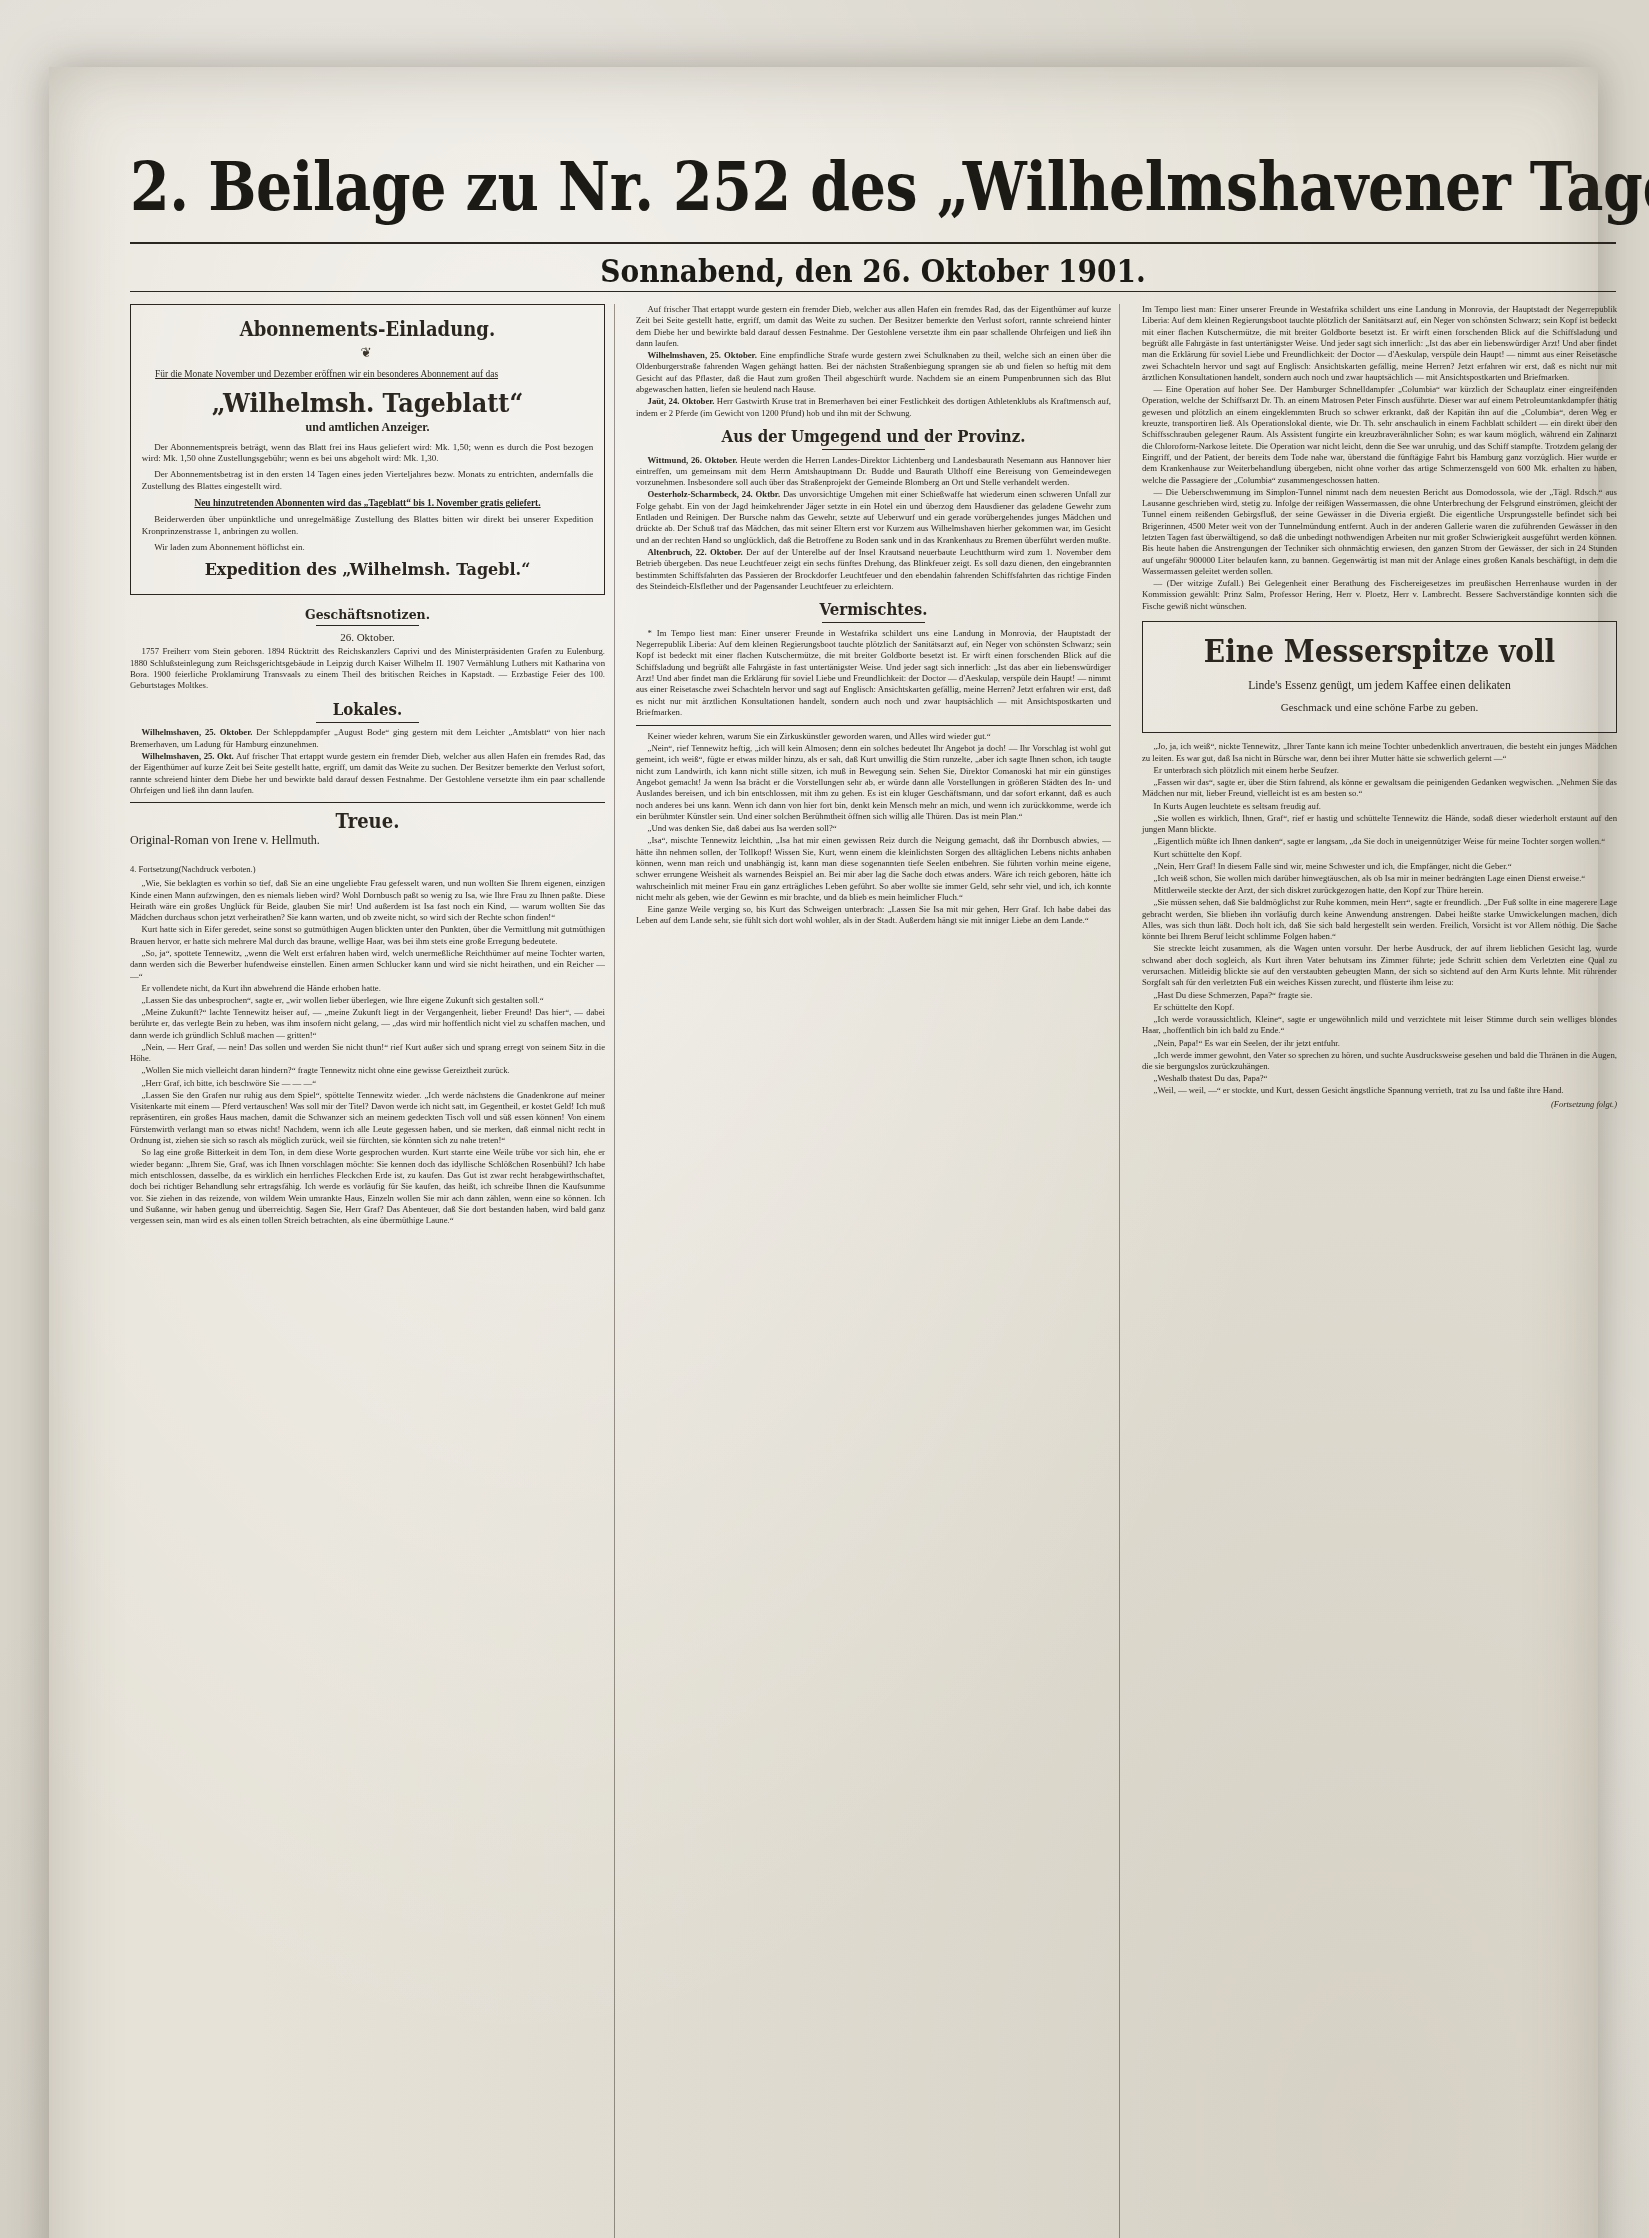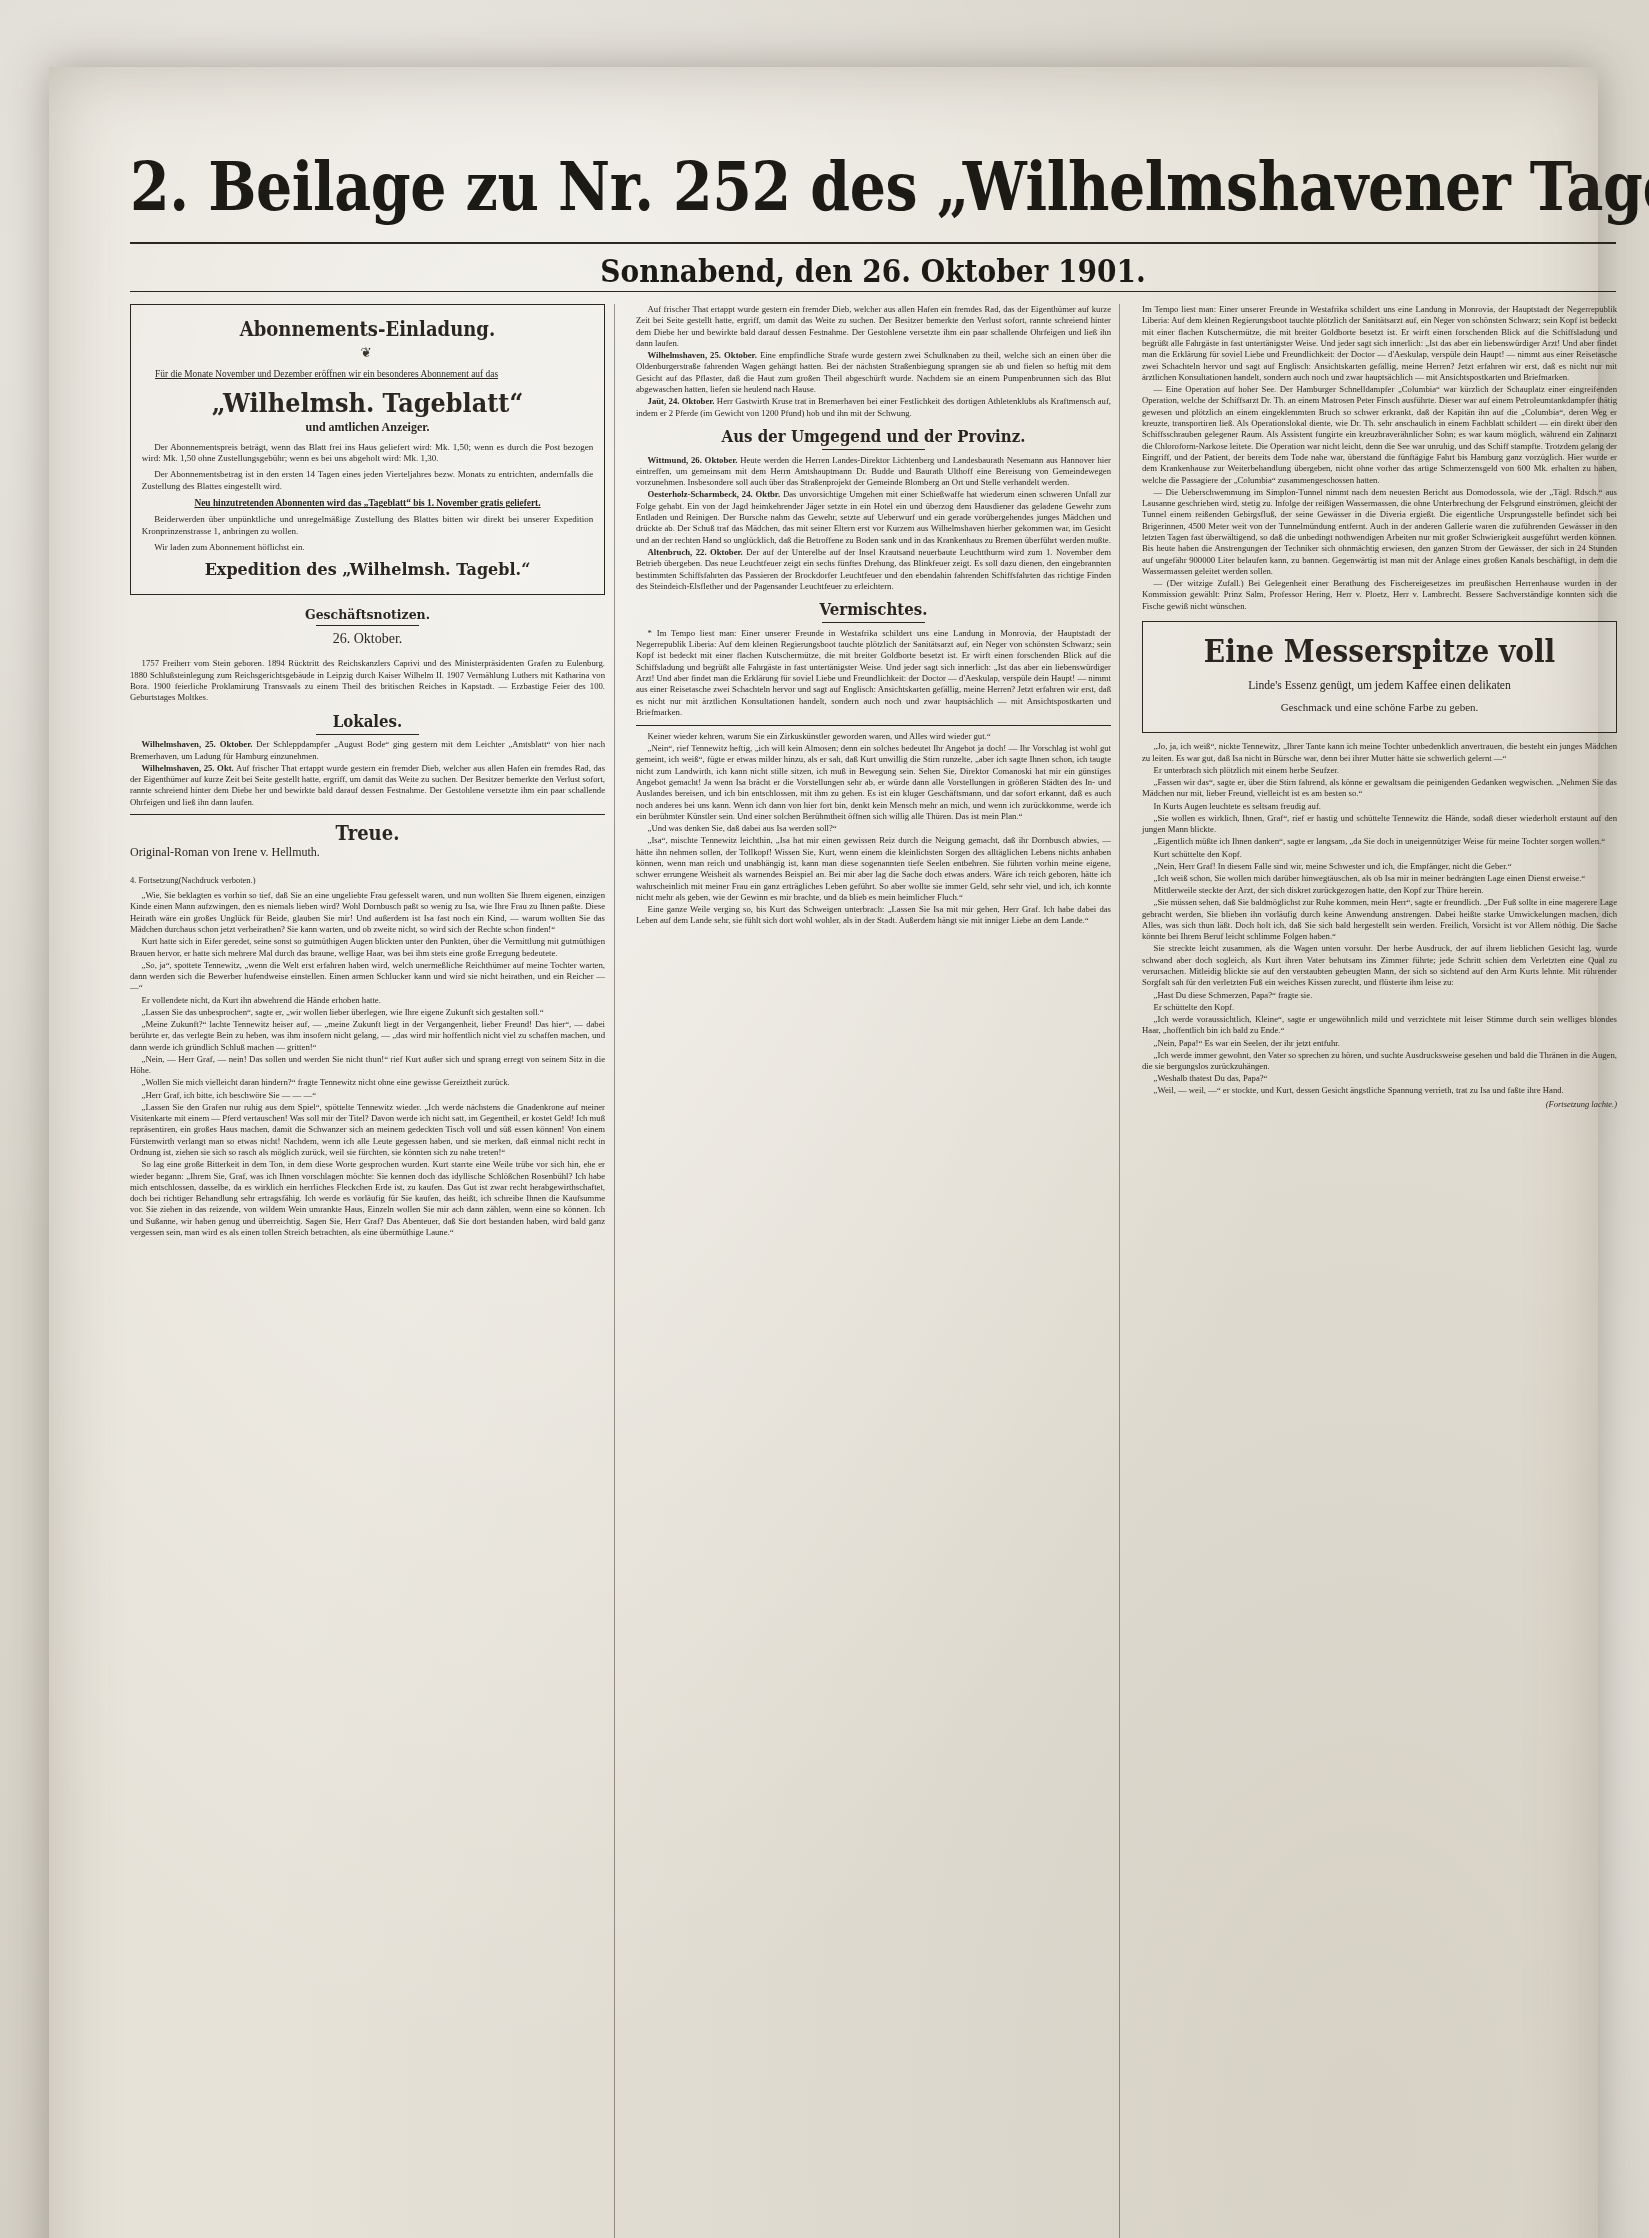--- a/index.html
+++ b/index.html
@@ -172,22 +172,22 @@
   }
   .sec-head.sm { font-size: 12.5px; }
   .sec-rule {
     width: 103px;
     height: 0.9px;
     background: #2b2720;
     margin: 0.9px auto 4.5px auto;
   }
   .sec-date {
     text-align: center;
-    font-size: 14px;
-    margin-bottom: 10px;
+    font-size: 11px;
+    margin-bottom: 2px;
   }
   .hr-thin { height: 0.9px; background: #2b2720; margin: 6.3px 0 5.4px 0; }
 
   .feuilleton-head {
     text-align: center;
     font-family: "DejaVu Serif", serif;
     font-weight: bold;
     font-size: 18px;
     margin: 4.5px 0 0.9px 0;
     transform: scaleY(1.1);
@@ -363,20 +363,20 @@
         <p>„Sie müssen sehen, daß Sie baldmöglichst zur Ruhe kommen, mein Herr“, sagte er freundlich. „Der Fuß sollte in eine magerere Lage gebracht werden, Sie blieben ihn vorläufig durch keine Anwendung anstrengen. Dabei heißte starke Umwickelungen machen, dich Alles, was sich thun läßt. Doch holt ich, daß Sie sich bald hergestellt sein werden. Freilich, Vorsicht ist vor Allem nöthig. Die Sache könnte bei Ihrem Beruf leicht schlimme Folgen haben.“</p>
         <p>Sie streckte leicht zusammen, als die Wagen unten vorsuhr. Der herbe Ausdruck, der auf ihrem lieblichen Gesicht lag, wurde schwand aber doch sogleich, als Kurt ihren Vater behutsam ins Zimmer führte; jede Schritt schien dem Verletzten eine Qual zu verursachen. Mitleidig blickte sie auf den verstaubten gebeugten Mann, der sich so sichtend auf den Arm Kurts lehnte. Mit rührender Sorgfalt sah für den verletzten Fuß ein weiches Kissen zurecht, und flüsterte ihm leise zu:</p>
         <p>„Hast Du diese Schmerzen, Papa?“ fragte sie.</p>
         <p>Er schüttelte den Kopf.</p>
         <p>„Ich werde voraussichtlich, Kleine“, sagte er ungewöhnlich mild und verzichtete mit leiser Stimme durch sein welliges blondes Haar, „hoffentlich bin ich bald zu Ende.“</p>
         <p>„Nein, Papa!“ Es war ein Seelen, der ihr jetzt entfuhr.</p>
         <p>„Ich werde immer gewohnt, den Vater so sprechen zu hören, und suchte Ausdrucksweise gesehen und bald die Thränen in die Augen, die sie bergungslos zurückzuhängen.</p>
         <p>„Weshalb thatest Du das, Papa?“</p>
         <p>„Weil, — weil, —“ er stockte, und Kurt, dessen Gesicht ängstliche Spannung verrieth, trat zu Isa und faßte ihre Hand.</p>
 
-        <div class="end-note">(Fortsetzung lachte.)</div>
+        <div class="end-note">(Fortsetzung folgt.)</div>
       </div>
     </div>
 
     <div class="edge-shadow"></div>
   </div>
 </div>
 
 
 </body></html>

